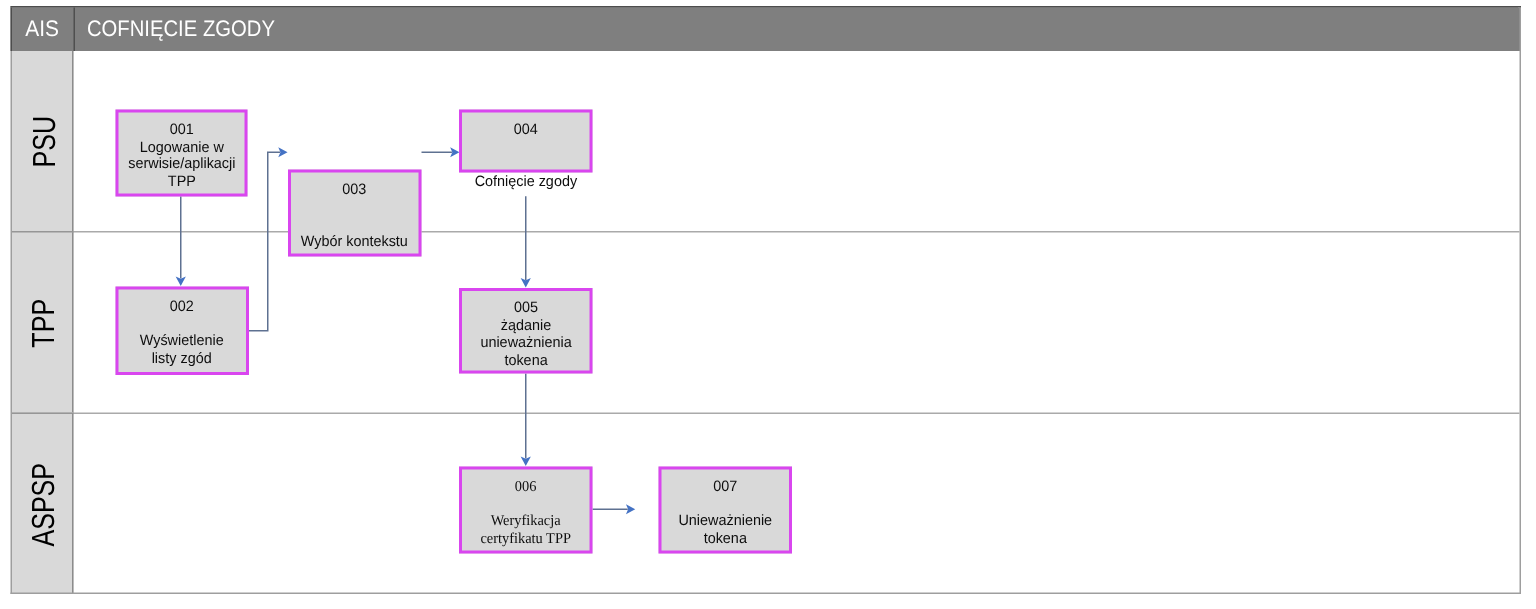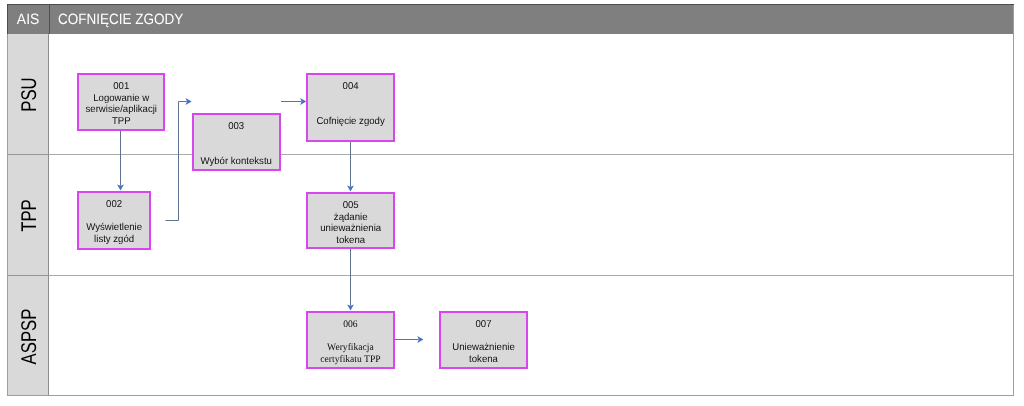--- a/index.html
+++ b/index.html
@@ -95,29 +95,29 @@
         <path d="M350.5,248.8 L350.5,305.6"></path>
         <path d="M394.8,339.5 L418.5,339.5"></path>
       </g>
   </svg>
 
   <div id="task-list">
       <div class="task" style="left: 77px; top: 73px; width: 88px; height: 58px;"><span>001
 Logowanie w
 serwisie/aplikacji
 TPP</span></div>
-      <div class="task" style="left: 77px; top: 191px; width: 74px; height: 59px;"><span>002
+      <div class="task" style="left: 77px; top: 191px; width: 89px; height: 59px;"><span>002
 
 Wyświetlenie
 listy zgód</span></div>
       <div class="task" style="left: 192px; top: 73px; width: 89px; height: 58px; margin-top: 40px;"><span>003
 
 
 Wybór kontekstu</span></div>
-      <div class="task" style="left: 306px; top: 73px; width: 89px; height: 69px;"><span>004
+      <div class="task" style="left: 306px; top: 73px; width: 89px; height: 42px;"><span>004
 
 
 Cofnięcie zgody</span></div>
       <div class="task" style="left: 306px; top: 192px; width: 89px; height: 57px;"><span>005
 żądanie
 unieważnienia
 tokena</span></div>
       <div class="task" style="left: 306px; top: 311px; width: 89px; height: 58px; font-family: Liberation Serif, serif;"><span>006
 
 Weryfikacja

